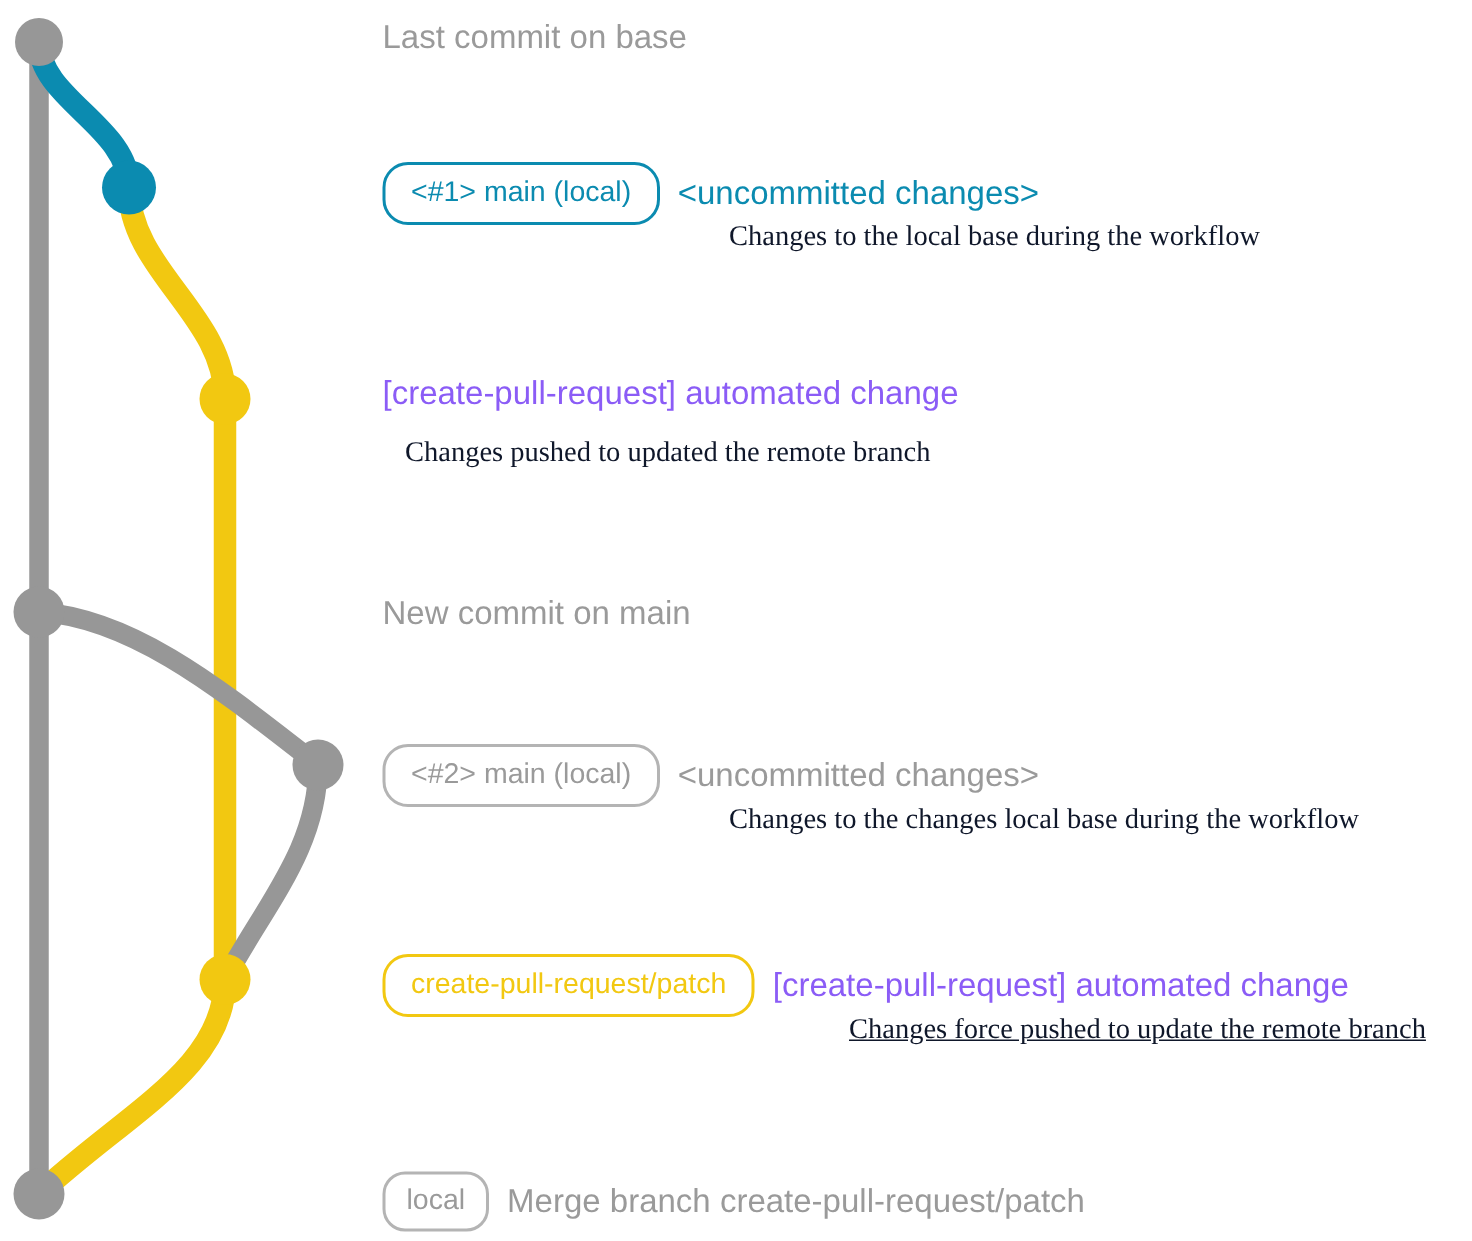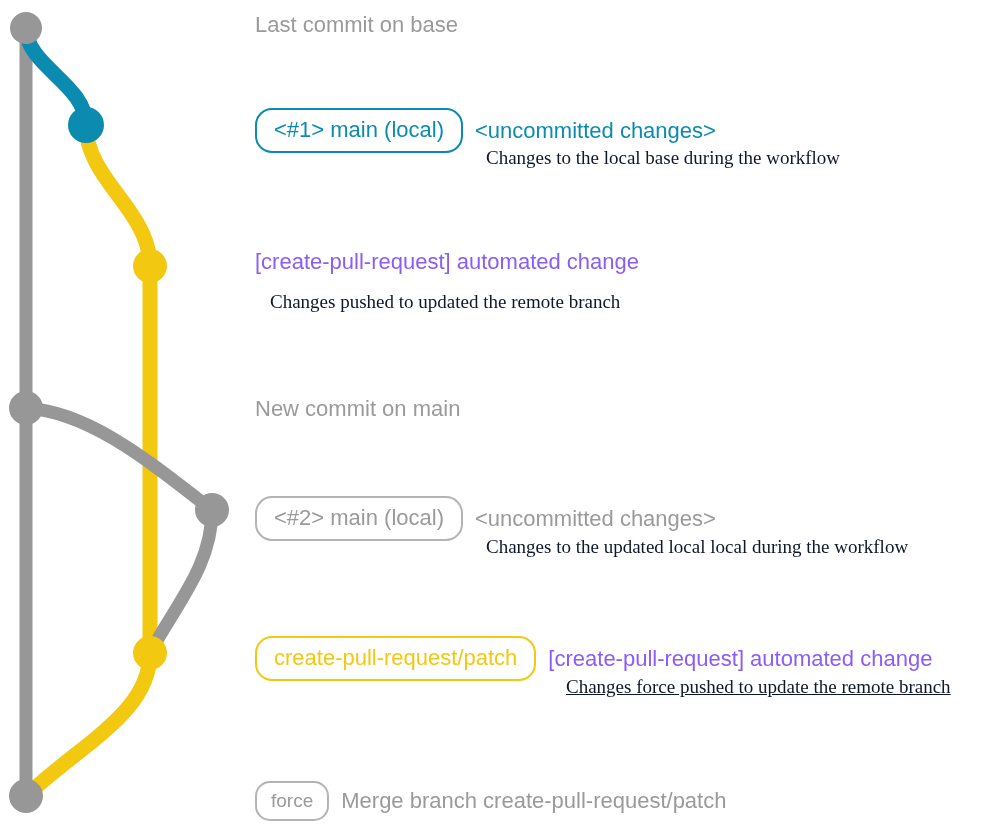--- a/index.html
+++ b/index.html
@@ -42,21 +42,21 @@
     box-sizing: border-box;
   }
   .pill {
     display: inline-flex;
     align-items: center;
     justify-content: center;
     border-radius: 17px;
     border: 2px solid #9a9a9a;
     color: #9a9a9a;
     background: #ffffff;
-    font-size: 22px;
+    font-size: 19px;
     line-height: 1;
     padding: 9px 17px 10px 17px;
     white-space: nowrap;
     font-family: "Liberation Sans", sans-serif;
   }
   .pill.blue  { border-color: #0b8bb0; color: #0b8bb0; }
   .pill.yellow{ border-color: #f2c811; color: #f2c811; }
   .pill.gray  { border-color: #b4b4b4; color: #9a9a9a; }
   .pill.small { font-size: 19px; padding: 8px 14px 9px 14px; border-radius: 15px; }
   .headline {
@@ -127,26 +127,26 @@
   <div class="subtext" style="left:270px; top:291px;">Changes pushed to updated the remote branch</div>
 
   <div class="row headline-row" style="top:396px;">
     <span class="section-title">New commit on main</span>
   </div>
 
   <div class="row headline-row" style="top:496px;">
     <span class="pill gray">&lt;#2&gt; main (local)</span>
     <span class="headline gray">&lt;uncommitted changes&gt;</span>
   </div>
-  <div class="subtext" style="left:486px; top:536px;">Changes to the updated local local during the workflow</div>
+  <div class="subtext" style="left:486px; top:536px;">Changes to the changes local base during the workflow</div>
 
   <div class="row headline-row" style="top:636px;">
     <span class="pill yellow">create-pull-request/patch</span>
     <span class="headline yellow">[create-pull-request] automated change</span>
   </div>
   <div class="subtext" style="left:566px; top:676px;text-decoration:underline;">Changes force pushed to update the remote branch</div>
 
   <div class="row headline-row" style="top:781px;">
-    <span class="pill gray small">force</span>
+    <span class="pill gray small">local</span>
     <span class="headline gray">Merge branch create-pull-request/patch</span>
   </div>
 
 </div>
 
 </body></html>

